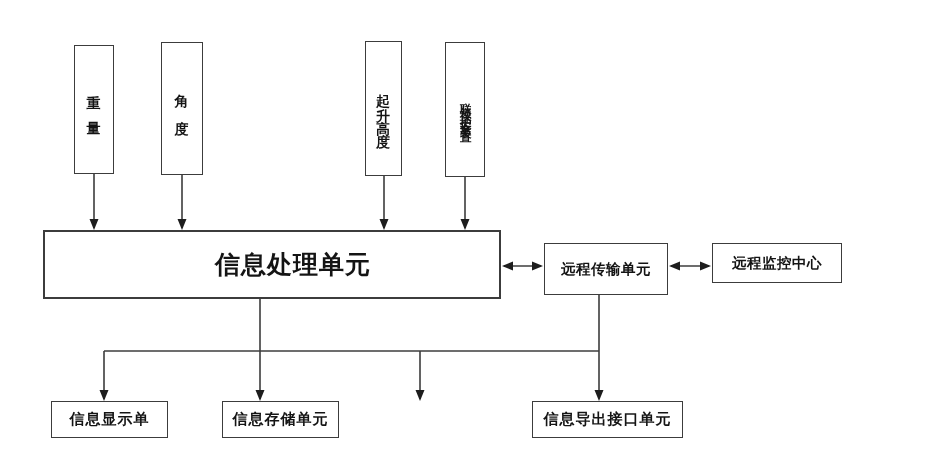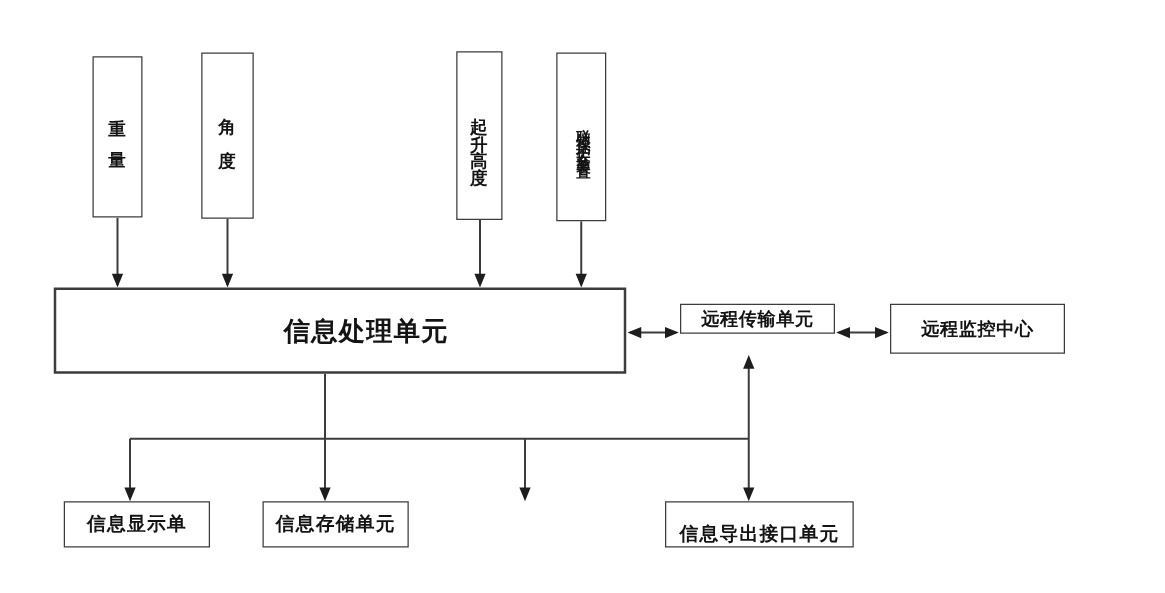--- a/index.html
+++ b/index.html
@@ -22,21 +22,21 @@
   }
   .sensor .vlabel{
     writing-mode:vertical-rl;
     text-orientation:upright;
     font-size:14px;
     line-height:1;
   }
   .sensor-wide .vlabel{letter-spacing:26px;}
   .sensor-four .vlabel{letter-spacing:13px;}
   .sensor-eight .vlabel{font-size:11.5px;letter-spacing:4px;}
-  .processor{font-size:21px;letter-spacing:1px;padding-left:42px;}
+  .processor{font-size:25px;letter-spacing:1px;padding-left:42px;}
   .hnode{font-size:14.5px;letter-spacing:0.5px;}
   .onode{font-size:15px;letter-spacing:1px;}
   svg line, svg path{stroke:#3c3c3c;stroke-width:1.6;fill:none;}
   svg polygon{fill:#1d1d1d;stroke:none;}
 </style>
 </head>
 <body>
 
 <div class="canvas">
 
@@ -111,34 +111,34 @@
   </div>
 
   <div class="box sensor sensor-eight" style="left:445px;top:42px;width:40px;height:135px;">
     <span class="vlabel">联锁保护安全装置</span>
   </div>
 
   <div class="box processor" style="left:43px;top:230px;width:458px;height:69px;border-width:2px;">
     <span>信息处理单元</span>
   </div>
 
-  <div class="box hnode" style="left:544px;top:243px;width:124px;height:24px;">
+  <div class="box hnode" style="left:544px;top:243px;width:124px;height:52px;">
     <span>远程传输单元</span>
   </div>
 
-  <div class="box hnode" style="left:712px;top:243px;width:140px;height:40px;">
+  <div class="box hnode" style="left:712px;top:243px;width:130px;height:40px;">
     <span>远程监控中心</span>
   </div>
 
   <div class="box onode" style="left:51px;top:401px;width:117px;height:37px;">
     <span>信息显示单</span>
   </div>
 
-  <div class="box onode" style="left:210px;top:401px;width:117px;height:37px;">
+  <div class="box onode" style="left:222px;top:401px;width:117px;height:37px;">
     <span>信息存储单元</span>
   </div>
 
 
-  <div class="box onode" style="left:532px;top:401px;width:151px;height:37px;align-items:flex-end;">
+  <div class="box onode" style="left:532px;top:401px;width:151px;height:37px;">
     <span>信息导出接口单元</span>
   </div>
 
 </div>
 
 </body></html>

